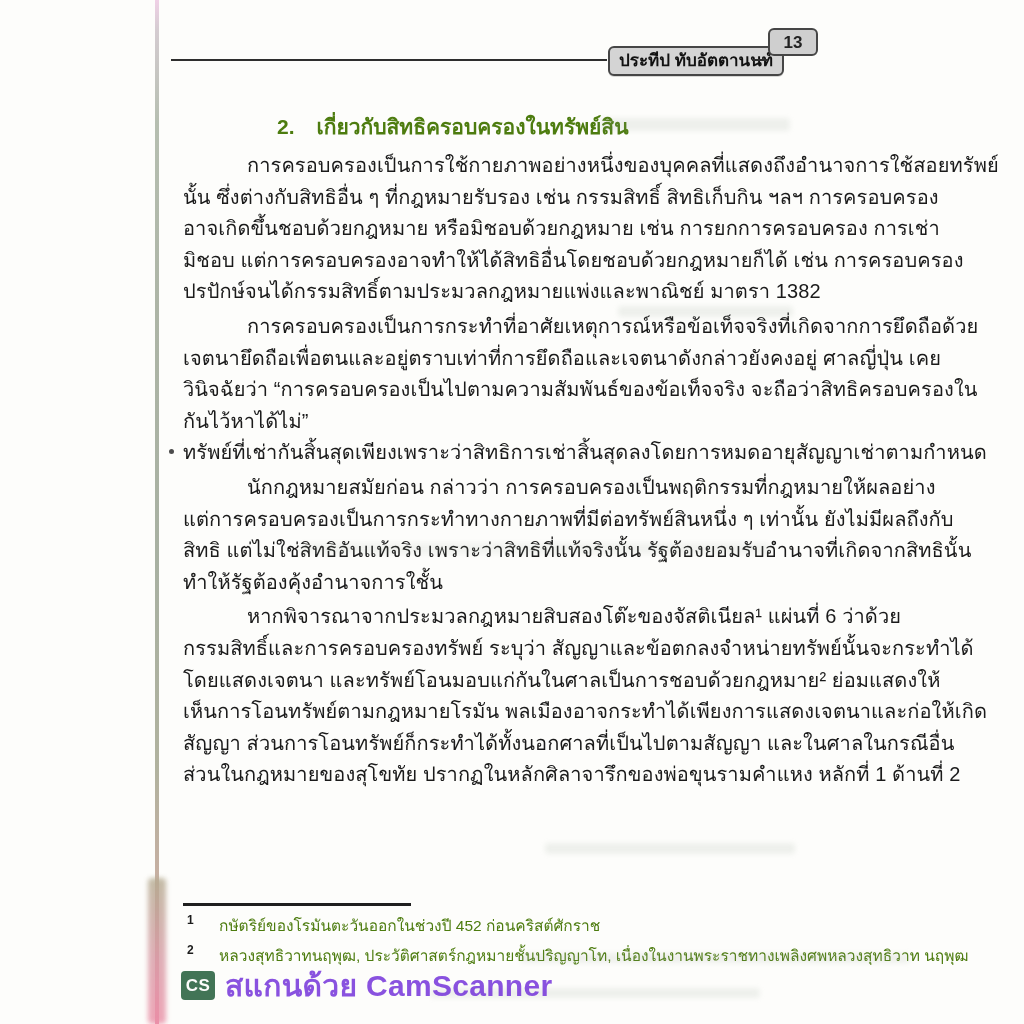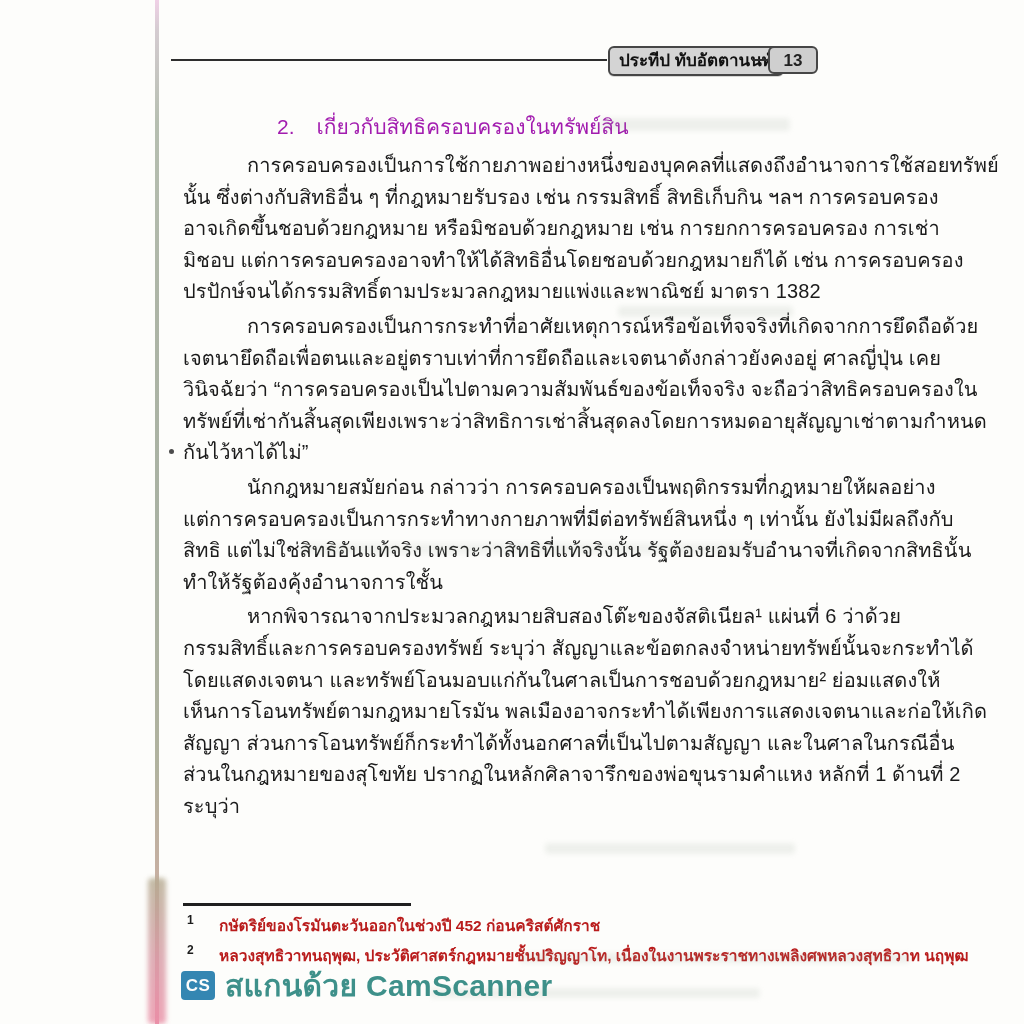--- a/index.html
+++ b/index.html
@@ -30,29 +30,29 @@
   .header-rule{position:absolute;left:171px;top:59px;width:436px;height:2px;background:#2e2e2e;}
   .author-badge{
     position:absolute;left:608px;top:46px;height:22px;
     background:#d4d4d4;border:2px solid #464646;border-radius:6px;
     padding:1px 9px 3px 9px;
     font-size:17px;font-weight:bold;color:#111;line-height:24px;white-space:nowrap;
     box-shadow:0 1px 0 rgba(0,0,0,.15);
   }
   .badge-dash{position:absolute;left:752px;top:59px;width:16px;height:2px;background:#2e2e2e;}
   .page-badge{
-    position:absolute;left:768px;top:46px;width:46px;height:24px;
+    position:absolute;left:768px;top:28px;width:46px;height:24px;
     background:#cfcfcf;border:2px solid #464646;border-radius:6px;
     font-size:17px;font-weight:bold;color:#222;text-align:center;line-height:26px;
   }
 
   
   .section-heading{
     position:absolute;left:277px;top:110px;
-    font-size:21px;font-weight:normal;color:#a21caf;white-space:nowrap;
+    font-size:21px;font-weight:bold;color:#4d7c0f;white-space:nowrap;
   }
   .section-heading .sec-num{margin-right:22px;}
 
   
   .body-text{position:absolute;left:183px;top:150px;width:660px;}
   .paragraph{margin:0 0 3px 0;}
   .body-line{
     font-size:20px;line-height:31.6px;white-space:nowrap;
     color:#1b1b1b;letter-spacing:.1px;
   }
@@ -66,40 +66,40 @@
   
   .footnote-rule{position:absolute;left:183px;top:903px;width:228px;height:3px;background:#1f1f1f;}
   .footnotes{position:absolute;left:183px;top:911px;width:680px;}
   .footnote{display:flex;align-items:flex-start;}
   .fn-marker{
     display:inline-block;width:36px;flex:0 0 36px;
     font-size:12px;font-weight:bold;vertical-align:top;
     transform:translateY(2px);padding-left:4px;box-sizing:border-box;
   }
   .fn-lines{flex:1;}
-  .fn-line{font-size:15.5px;line-height:29.5px;white-space:nowrap;color:#b91c1c;font-weight:bold;}
+  .fn-line{font-size:15.5px;line-height:29.5px;white-space:nowrap;color:#4d7c0f;}
 
   
   .smudge{position:absolute;background:rgba(150,160,148,.14);filter:blur(2.5px);border-radius:4px;}
   .smudge.s1{left:600px;top:118px;width:190px;height:13px;}
   .smudge.s2{left:618px;top:306px;width:175px;height:11px;}
   .smudge.s3{left:300px;top:543px;width:470px;height:11px;opacity:.8;}
   .smudge.s4{left:545px;top:843px;width:250px;height:11px;}
   .smudge.s5{left:520px;top:953px;width:390px;height:10px;}
   .smudge.s6{left:430px;top:988px;width:330px;height:10px;}
 
   
   .watermark{position:absolute;left:181px;top:962px;display:flex;align-items:center;opacity:.8;}
   .cs-box{
-    width:34px;height:29px;background:#0369a1;border-radius:4px;
+    width:34px;height:29px;background:#14532d;border-radius:4px;
     color:#fdfdfd;font-weight:bold;font-size:17px;text-align:center;line-height:29px;
     letter-spacing:.5px;
   }
   .wm-text{
-    margin-left:10px;color:#0f766e;font-size:30px;font-weight:600;
+    margin-left:10px;color:#6d28d9;font-size:30px;font-weight:600;
     letter-spacing:.3px;white-space:nowrap;
   }
 </style>
 </head>
 <body>
 
 <div class="page">
 
   <div class="scan-edge"></div>
   <div class="scan-edge-blob"></div>
@@ -118,37 +118,36 @@
         <div class="body-line indent">การครอบครองเป็นการใช้กายภาพอย่างหนึ่งของบุคคลที่แสดงถึงอำนาจการใช้สอยทรัพย์</div>
         <div class="body-line">นั้น ซึ่งต่างกับสิทธิอื่น ๆ ที่กฎหมายรับรอง เช่น กรรมสิทธิ์ สิทธิเก็บกิน ฯลฯ การครอบครอง</div>
         <div class="body-line">อาจเกิดขึ้นชอบด้วยกฎหมาย หรือมิชอบด้วยกฎหมาย เช่น การยกการครอบครอง การเช่า</div>
         <div class="body-line">มิชอบ แต่การครอบครองอาจทำให้ได้สิทธิอื่นโดยชอบด้วยกฎหมายก็ได้ เช่น การครอบครอง</div>
         <div class="body-line">ปรปักษ์จนได้กรรมสิทธิ์ตามประมวลกฎหมายแพ่งและพาณิชย์ มาตรา 1382</div>
       </div>
       <div class="paragraph">
         <div class="body-line indent">การครอบครองเป็นการกระทำที่อาศัยเหตุการณ์หรือข้อเท็จจริงที่เกิดจากการยึดถือด้วย</div>
         <div class="body-line">เจตนายึดถือเพื่อตนและอยู่ตราบเท่าที่การยึดถือและเจตนาดังกล่าวยังคงอยู่ ศาลญี่ปุ่น เคย</div>
         <div class="body-line">วินิจฉัยว่า “การครอบครองเป็นไปตามความสัมพันธ์ของข้อเท็จจริง จะถือว่าสิทธิครอบครองใน</div>
+        <div class="body-line">กันไว้หาได้ไม่”</div>
         <div class="body-line">ทรัพย์ที่เช่ากันสิ้นสุดเพียงเพราะว่าสิทธิการเช่าสิ้นสุดลงโดยการหมดอายุสัญญาเช่าตามกำหนด</div>
-        <div class="body-line">กันไว้หาได้ไม่”</div>
       </div>
       <div class="paragraph">
         <div class="body-line indent">นักกฎหมายสมัยก่อน กล่าวว่า การครอบครองเป็นพฤติกรรมที่กฎหมายให้ผลอย่าง</div>
         <div class="body-line">แต่การครอบครองเป็นการกระทำทางกายภาพที่มีต่อทรัพย์สินหนึ่ง ๆ เท่านั้น ยังไม่มีผลถึงกับ</div>
         <div class="body-line">สิทธิ แต่ไม่ใช่สิทธิอันแท้จริง เพราะว่าสิทธิที่แท้จริงนั้น รัฐต้องยอมรับอำนาจที่เกิดจากสิทธินั้น</div>
         <div class="body-line">ทำให้รัฐต้องคุ้งอำนาจการใชั้น</div>
       </div>
       <div class="paragraph">
         <div class="body-line indent">หากพิจารณาจากประมวลกฎหมายสิบสองโต๊ะของจัสติเนียล¹ แผ่นที่ 6 ว่าด้วย</div>
         <div class="body-line">กรรมสิทธิ์และการครอบครองทรัพย์ ระบุว่า สัญญาและข้อตกลงจำหน่ายทรัพย์นั้นจะกระทำได้</div>
         <div class="body-line">โดยแสดงเจตนา และทรัพย์โอนมอบแก่กันในศาลเป็นการชอบด้วยกฎหมาย² ย่อมแสดงให้</div>
         <div class="body-line">เห็นการโอนทรัพย์ตามกฎหมายโรมัน พลเมืองอาจกระทำได้เพียงการแสดงเจตนาและก่อให้เกิด</div>
         <div class="body-line">สัญญา ส่วนการโอนทรัพย์ก็กระทำได้ทั้งนอกศาลที่เป็นไปตามสัญญา และในศาลในกรณีอื่น</div>
         <div class="body-line">ส่วนในกฎหมายของสุโขทัย ปรากฏในหลักศิลาจารึกของพ่อขุนรามคำแหง หลักที่ 1 ด้านที่ 2</div>
-        <div class="body-line">ระบุว่า</div>
       </div>
     </div>
 
   <div class="margin-dot"></div>
 
   <div class="footnote-rule"></div>
   <div class="footnotes">
       <div class="footnote">
         <span class="fn-marker">1</span>
         <div class="fn-lines">

